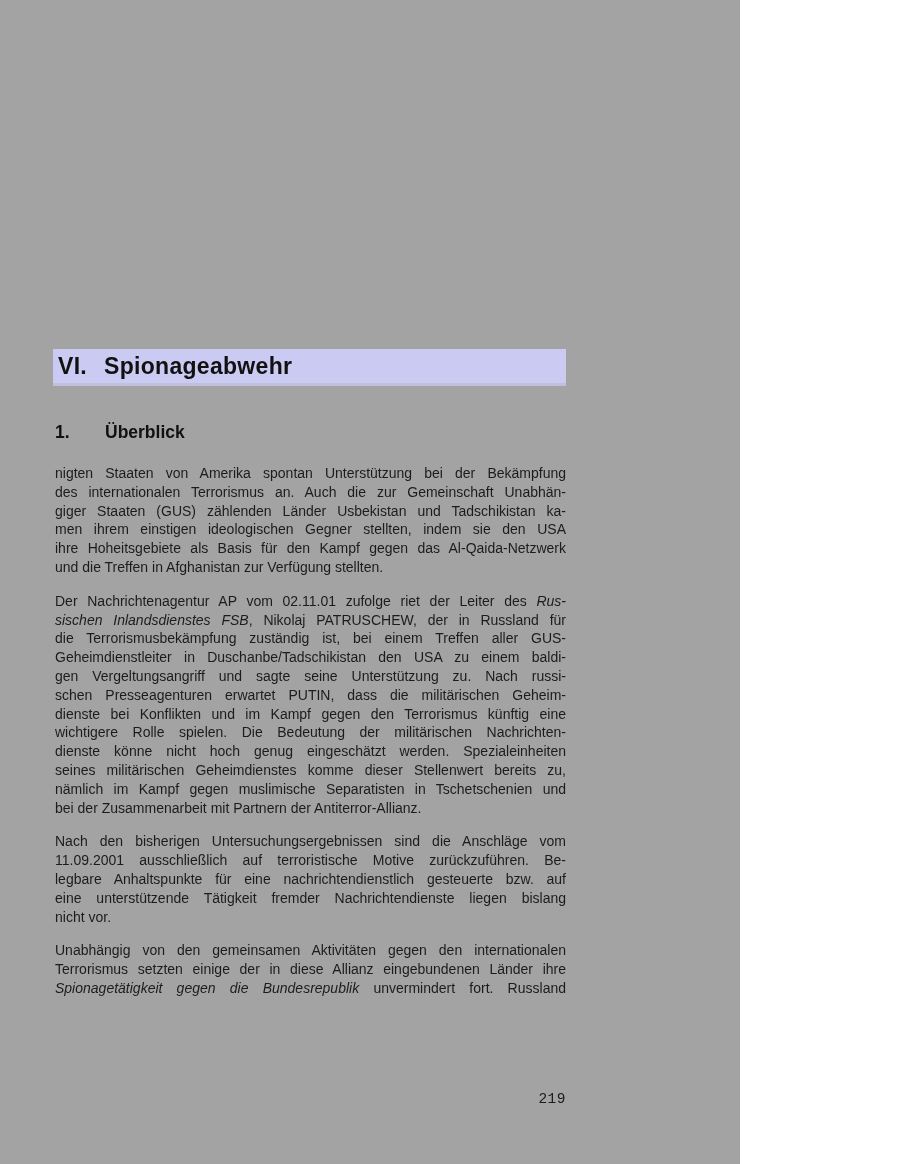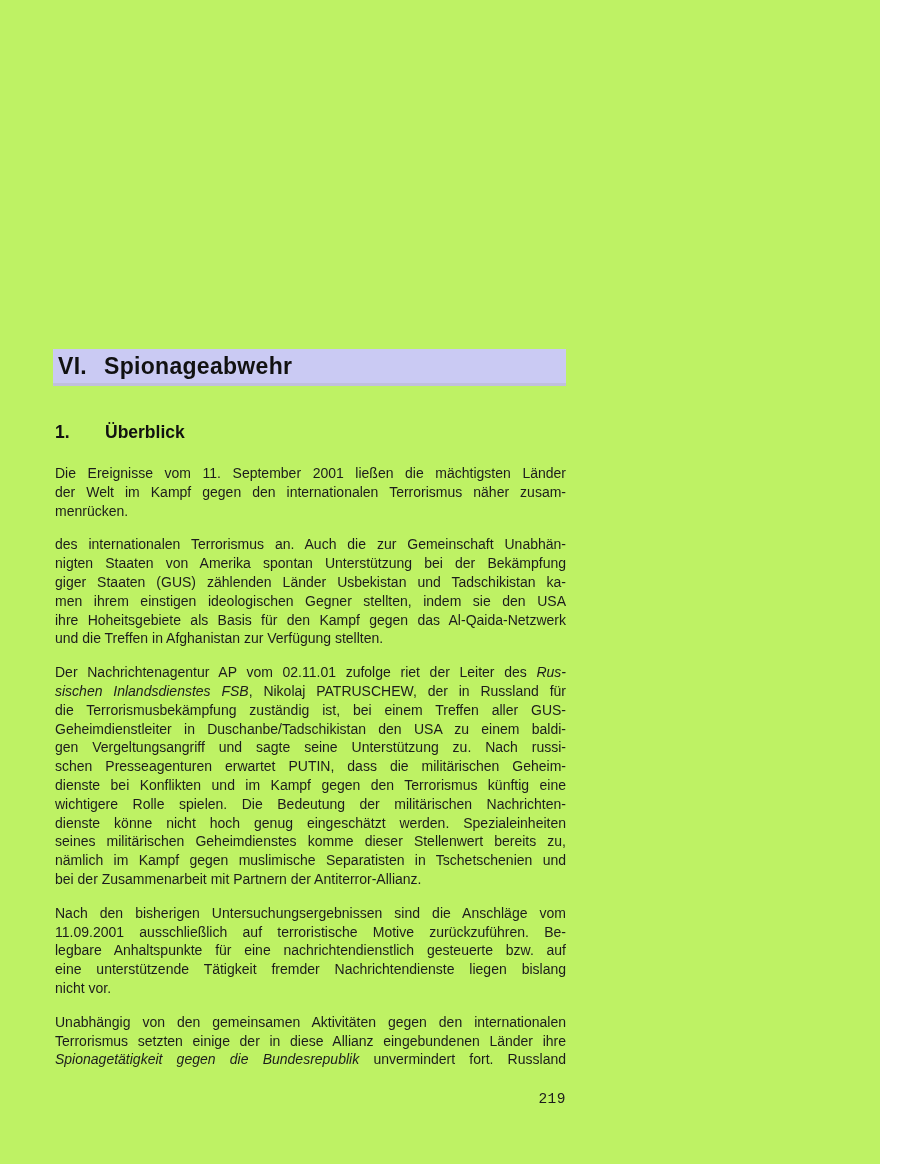--- a/index.html
+++ b/index.html
@@ -4,23 +4,23 @@
 <style>
   * { margin: 0; padding: 0; box-sizing: border-box; }
   html, body { background: #ffffff; }
   body {
     font-family: "Liberation Sans", "DejaVu Sans", sans-serif;
     color: #1c1c1c;
     -webkit-font-smoothing: antialiased;
   }
   .page {
     position: relative;
-    width: 880px;
+    width: 740px;
     height: 1164px;
-    background: #bef264;
+    background: #a3a3a3;
     overflow: hidden;
   }
   .content {
     position: absolute;
     top: 349px;
     left: 53px;
     width: 513px;
   }
   
   .chapter-band {
@@ -87,27 +87,22 @@
       <span class="ch-title">Spionageabwehr</span>
     </header>
 
     <h2 class="section-heading">
       <span class="sec-num">1.</span>
       <span class="sec-title">Überblick</span>
     </h2>
 
     <div class="body-text" id="paragraphs">
         <div class="para">
-          <div class="line">Die Ereignisse vom 11. September 2001 ließen die mächtigsten Länder</div>
-          <div class="line">der Welt im Kampf gegen den internationalen Terrorismus näher zusam-</div>
-          <div class="line last">menrücken.</div>
-        </div>
-        <div class="para">
+          <div class="line">nigten Staaten von Amerika spontan Unterstützung bei der Bekämpfung</div>
           <div class="line">des internationalen Terrorismus an. Auch die zur Gemeinschaft Unabhän-</div>
-          <div class="line">nigten Staaten von Amerika spontan Unterstützung bei der Bekämpfung</div>
           <div class="line">giger Staaten (GUS) zählenden Länder Usbekistan und Tadschikistan ka-</div>
           <div class="line">men ihrem einstigen ideologischen Gegner stellten, indem sie den USA</div>
           <div class="line">ihre Hoheitsgebiete als Basis für den Kampf gegen das Al-Qaida-Netzwerk</div>
           <div class="line last">und die Treffen in Afghanistan zur Verfügung stellten.</div>
         </div>
         <div class="para">
           <div class="line">Der Nachrichtenagentur AP vom 02.11.01 zufolge riet der Leiter des <span class="bi">Rus-</span></div>
           <div class="line"><span class="bi">sischen Inlandsdienstes FSB</span>, Nikolaj PATRUSCHEW, der in Russland für</div>
           <div class="line">die Terrorismusbekämpfung zuständig ist, bei einem Treffen aller GUS-</div>
           <div class="line">Geheimdienstleiter in Duschanbe/Tadschikistan den USA zu einem baldi-</div>

